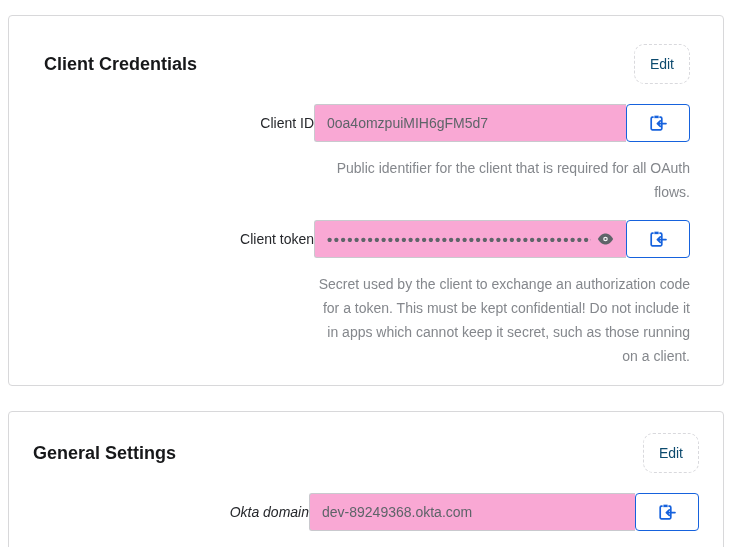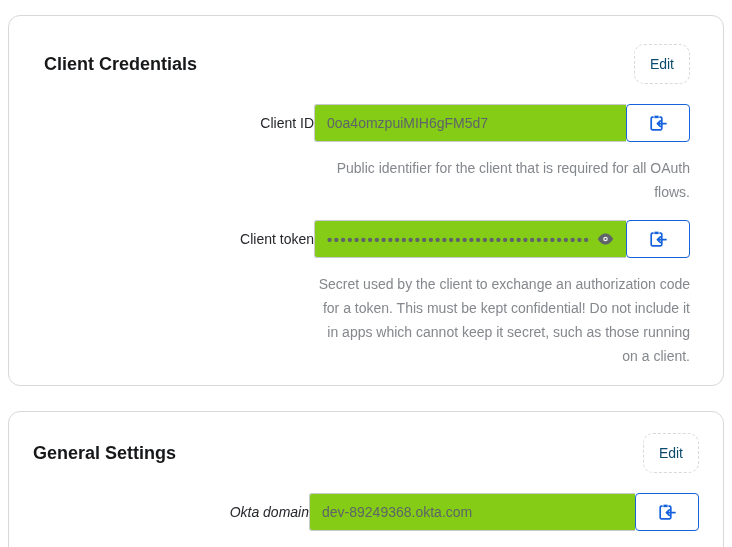--- a/index.html
+++ b/index.html
@@ -6,21 +6,21 @@
   html, body { margin: 0; padding: 0; }
   body {
     width: 732px; height: 547px; overflow: hidden;
     background: #ffffff;
     font-family: "Liberation Sans", sans-serif;
   }
   .panel {
     margin: 0 8px;
     background: #ffffff;
     border: 1px solid #d8d8da;
-    border-radius: 12px;
+    border-radius: 4px;
   }
   #panel-cc { margin-top: 15px; height: 371px; padding: 28px 33px 0 35px; }
   #panel-gs { margin-top: 25px; height: 180px; padding: 21px 24px 0 24px; }
 
   .panel-header {
     display: flex; justify-content: space-between; align-items: center;
     margin-bottom: 20px;
   }
   .panel-title {
     margin: 0; font-size: 18px; font-weight: 700; color: #17181a;
@@ -37,21 +37,21 @@
     flex: 0 0 270px; padding-top: 11px;
     font-size: 14px; color: #25272b;
   }
   #panel-gs .field-label { flex-basis: 276px; font-style: italic; }
   .field-control { flex: 1; min-width: 0; }
 
   .input-group { display: flex; height: 38px; }
   .text-input {
     flex: 1; min-width: 0;
     display: flex; align-items: center;
-    background: #84cc16;
+    background: #f9a8d4;
     border: 1px solid #c9c9ce; border-right: none;
     border-radius: 3px 0 0 3px;
     padding: 8px 12px;
     font-size: 14px; color: #5e6469;
     white-space: nowrap; overflow: hidden;
   }
   .dots {
     font-size: 15px; font-weight: 700; letter-spacing: 1.5px;
     color: #5e6469; overflow: hidden; flex: 1; min-width: 0;
   }

